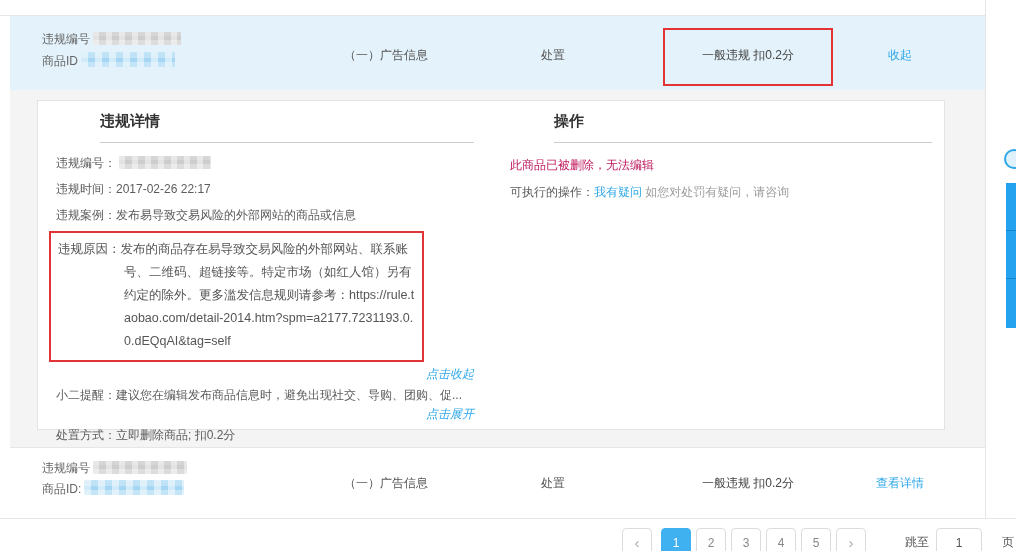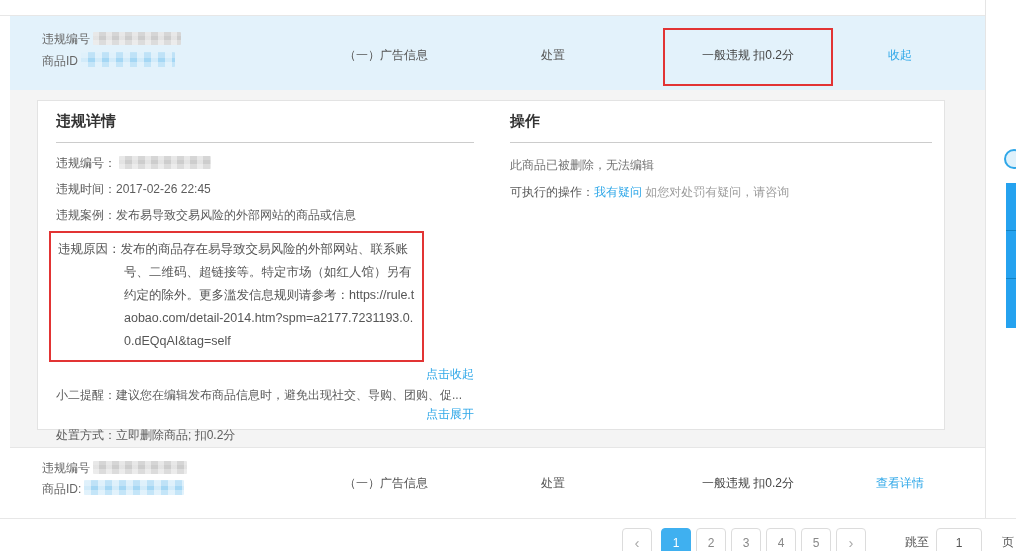--- a/index.html
+++ b/index.html
@@ -36,27 +36,27 @@
       repeating-linear-gradient(90deg, rgba(255,255,255,.5) 0 7px, rgba(255,255,255,0) 7px 14px),
       repeating-linear-gradient(0deg, #c4e5f8 0 5px, #a5d7f4 5px 9px, #bfe2f7 9px 14px);
   }
 
   
   .body-gray { left:10px; top:90px; width:975px; height:357px; background:#f4f4f4; }
   .panel { left:37px; top:100px; width:908px; height:330px; background:#fff; border:1px solid #e3e3e3; }
   .col { position:absolute; top:11px; }
   .col-left { left:18px; width:418px; }
   .col-right { left:472px; width:422px; }
-  .sec-title { font-size:15px; font-weight:bold; color:#333; padding-bottom:11px; border-bottom:1px solid #ccc; }
+  .sec-title { font-size:15px; font-weight:bold; color:#333; padding-bottom:11px; border-bottom:1px solid #ccc;margin-left:44px; }
   .frow { margin-top:13px; line-height:13px; white-space:nowrap; overflow:hidden; }
   .reason-box { border:2px solid #e23434; margin:9px 0 0 -7px; width:375px; padding:5px 6px 7px 7px; }
   .reason { font-size:12.5px; line-height:23px; padding-left:66px; text-indent:-66px; word-break:break-all; color:#555; }
-  .link-row { text-align:right; line-height:14px; margin-top:5px; }
+  .link-row { text-align:right; line-height:14px; margin-top:5px;font-style:italic; }
   .mt8 { margin-top:8px; }
-  .op-line { margin-top:12px; line-height:20px; color:#737373; }
+  .op-line { margin-top:12px; line-height:20px; color:#be185d; }
   .op-line2 { line-height:20px; color:#555; }
   .op-exec { margin-top:9px; }
   .hint { color:#9b9b9b; }
 
   
   .bottom-row { left:10px; top:447px; width:975px; height:71px; background:#fff; border-top:1px solid #e6e6e6; }
   .bot-ids { left:32px; top:10px; line-height:21px; color:#666; }
   .bot-cat { left:296px; top:27px; width:160px; text-align:center; color:#555; }
   .bot-act { left:531px; top:27px; color:#555; }
   .bot-penalty { left:653px; top:27px; width:170px; text-align:center; color:#444; }
@@ -112,21 +112,21 @@
 
   <div class="abs panel">
 
     <div class="col col-left">
       <div class="sec-title">违规详情</div>
 
       <div class="frow">
         <span>违规编号：</span><span class="redact" style="width:92px;"></span>
       </div>
       <div class="frow">
-        <span>违规时间：</span><span>2017-02-26 22:45</span>
+        <span>违规时间：</span><span>2017-02-26 22:17</span>
       </div>
       <div class="frow">
         <span>违规案例：</span><span>发布易导致交易风险的外部网站的商品或信息</span>
       </div>
 
       <div class="reason-box">
         <p class="reason"><span>违规原因：</span><span>发布的商品存在易导致交易风险的外部网站、联系账号、二维码、超链接等。特定市场（如红人馆）另有约定的除外。更多滥发信息规则请参考：https://rule.taobao.com/detail-2014.htm?spm=a2177.7231193.0.0.dEQqAI&amp;tag=self</span></p>
       </div>
 
       <div class="link-row">

